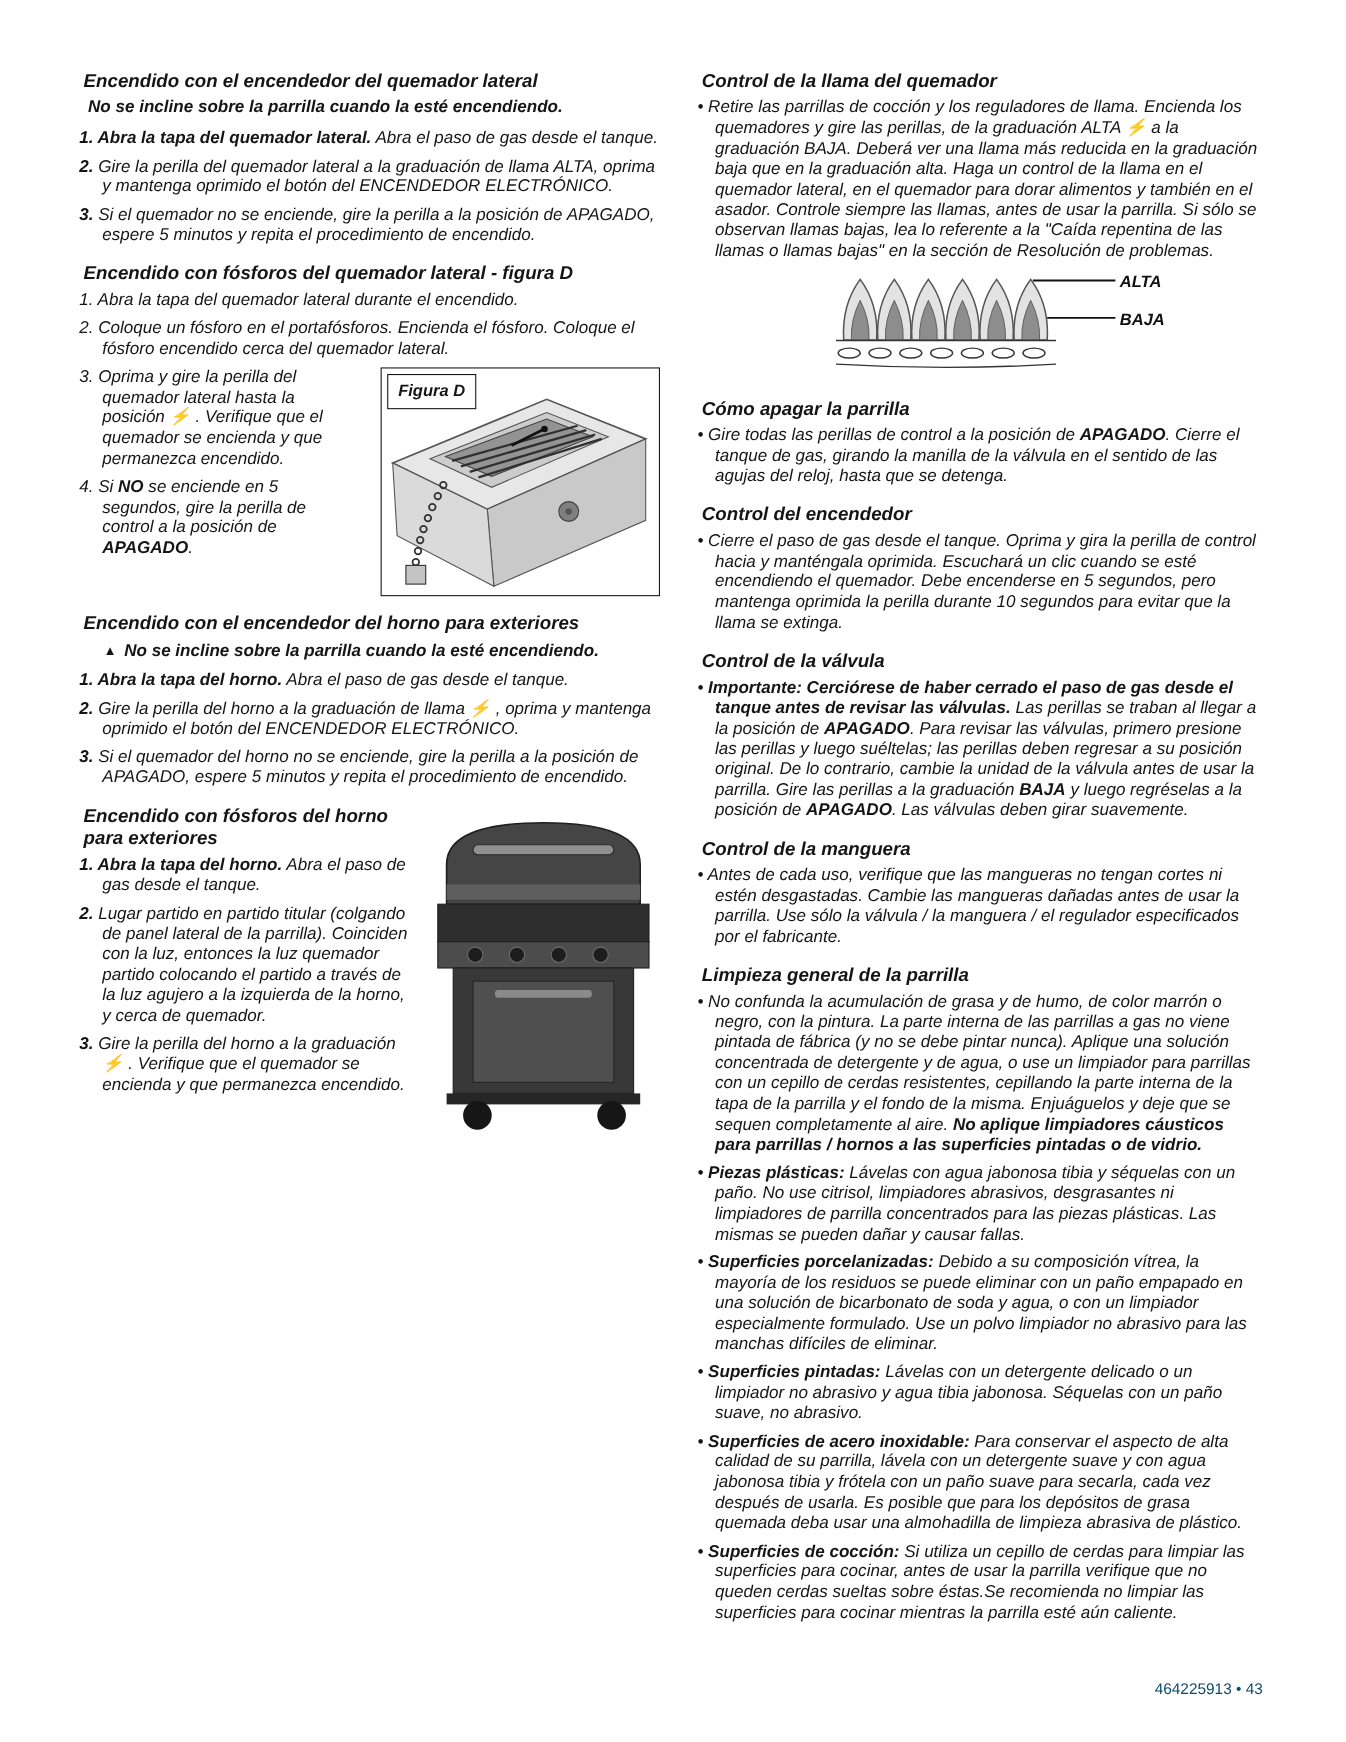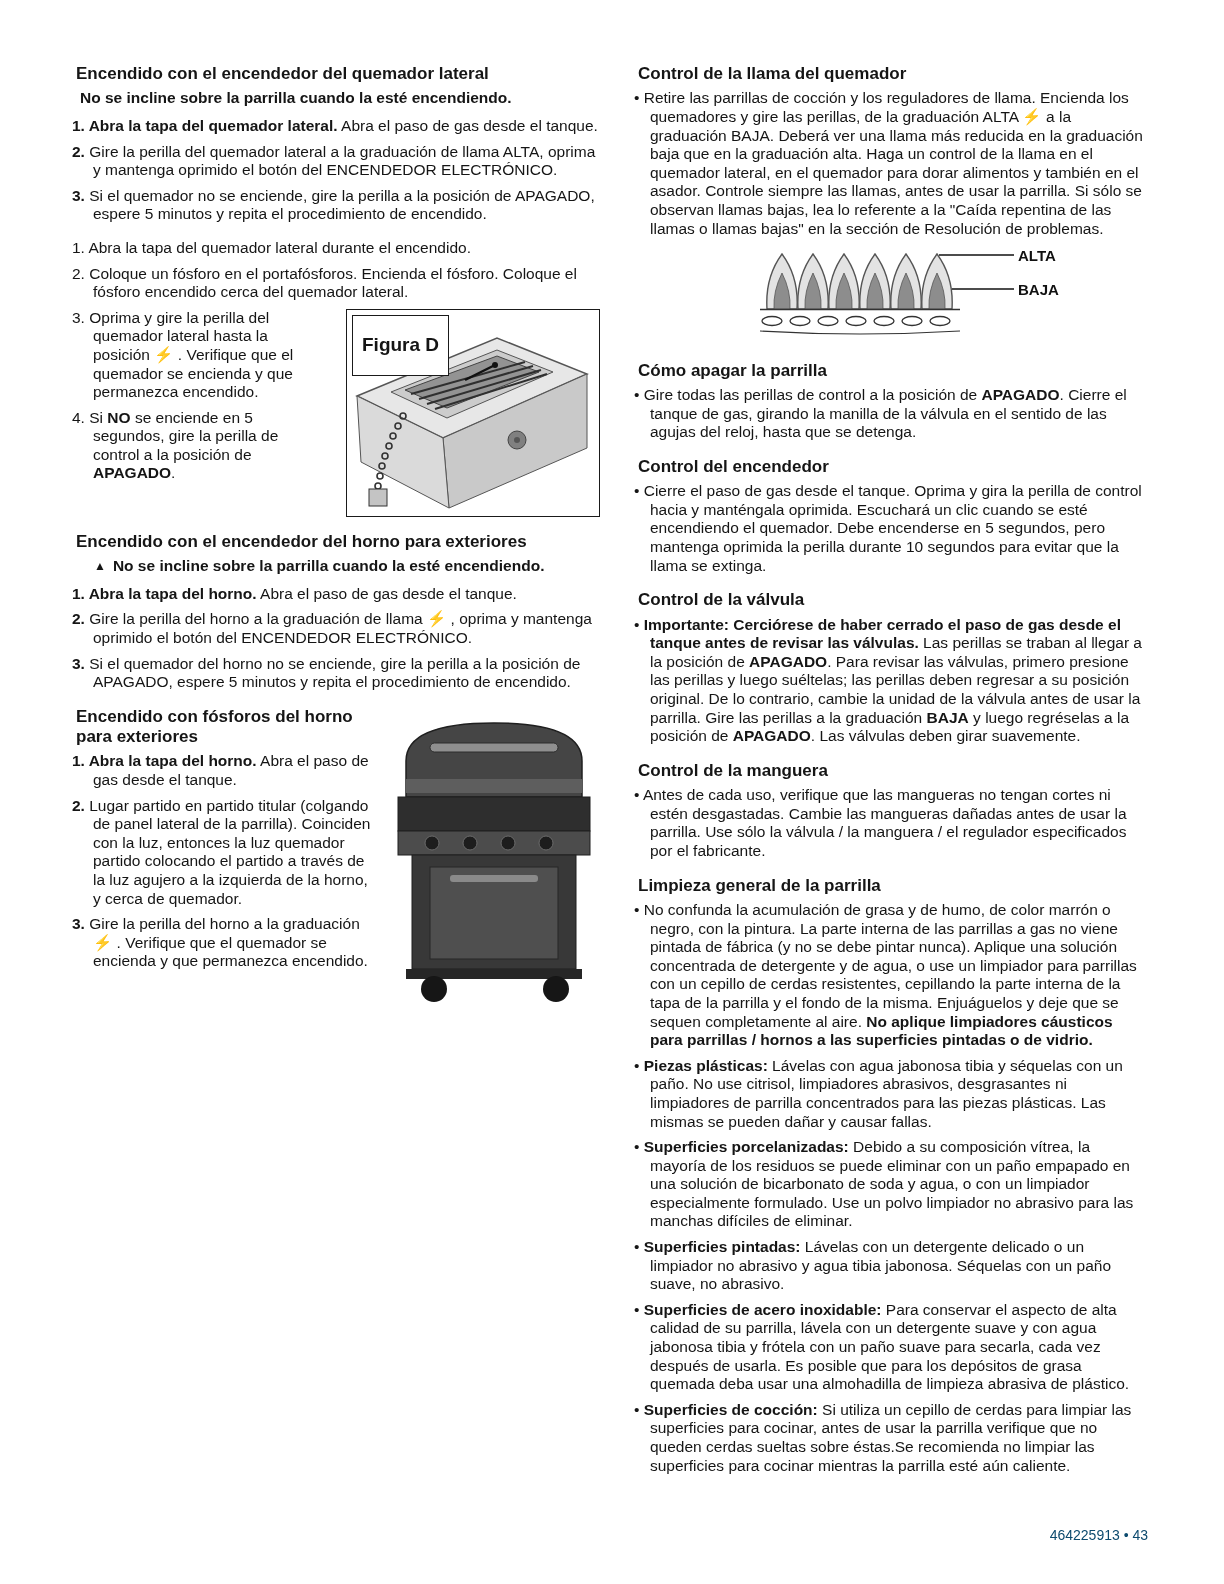--- a/index.html
+++ b/index.html
@@ -11,38 +11,38 @@
     color:#151515;
     font-size:15.5px;
     line-height:1.2;
     padding:64px 76px 0 72px;
     box-sizing:border-box;
     overflow:hidden;
   }
   .cols { display:flex; gap:34px; }
   .col-left { flex:0 0 528px; width:528px; }
   .col-right { flex:1; min-width:0; }
-  .sec { margin-bottom:15px; }
+  .sec { margin-bottom:15px;font-style:italic; }
   .h { font-weight:700; font-size:17px; margin:0 0 5px 4px; }
   .warn { font-weight:700; font-size:15.5px; margin:0 0 9px 8px; }
   .warn-ind { padding-left:14px; }
   .tri { font-size:12px; margin-right:7px; position:relative; top:-1px; }
   .li { padding-left:21px; text-indent:-21px; margin-bottom:7px; }
   .bullet { padding-left:16px; text-indent:-16px; margin-bottom:7px; }
   .b { font-weight:700; }
   .figrow { display:flex; gap:24px; margin-top:2px; }
   .figrow .txt { flex:1; min-width:0; }
   .figD {
     flex:0 0 252px; width:252px; height:206px;
     border:1.6px solid #1a1a1a; position:relative; background:#fff;
   }
   .figD-label {
     position:absolute; top:5px; left:5px;
     border:1.6px solid #1a1a1a; background:#fff;
-    font-weight:700; font-size:19px; padding:18px 9px;
+    font-weight:700; font-size:15px; padding:6px 9px;
     z-index:2;
   }
   .figD svg { position:absolute; left:0; top:0; }
   .grillrow { display:flex; gap:16px; }
   .grillrow .txt { flex:1; min-width:0; }
   .grillbox { flex:0 0 212px; width:212px; padding-top:6px; }
   .flamefig { margin:6px 0 12px 118px; width:336px; }
   svg text {
     font-family:"Liberation Sans", sans-serif;
     font-weight:700; font-size:15px; fill:#111;
@@ -62,20 +62,21 @@
 
       <section class="sec">
         <div class="h">Encendido con el encendedor del quemador lateral</div>
         <div class="warn">No se incline sobre la parrilla cuando la esté encendiendo.</div>
         <div class="li"><span class="b">1. Abra la tapa del quemador lateral.</span><span> Abra el paso de gas desde el tanque.</span></div>
         <div class="li"><span class="b">2. </span><span>Gire la perilla del quemador lateral a la graduación de llama ALTA, oprima y mantenga oprimido el botón del ENCENDEDOR ELECTRÓNICO.</span></div>
         <div class="li"><span class="b">3. </span><span>Si el quemador no se enciende, gire la perilla a la posición de APAGADO, espere 5 minutos y repita el procedimiento de encendido.</span></div>
       </section>
 
       <section class="sec">
+        <div class="h">Encendido con fósforos del quemador lateral - figura D</div>
         <div class="li"><span>1. Abra la tapa del quemador lateral durante el encendido.</span></div>
         <div class="li"><span>2. Coloque un fósforo en el portafósforos. Encienda el fósforo. Coloque el fósforo encendido cerca del quemador lateral.</span></div>
         <div class="figrow">
           <div class="txt">
             <div class="li"><span>3. Oprima y gire la perilla del quemador lateral hasta la posición ⚡ . Verifique que el quemador se encienda y que permanezca encendido.</span></div>
             <div class="li"><span>4. Si </span><span class="b">NO</span><span> se enciende en 5 segundos, gire la perilla de control a la posición de </span><span class="b">APAGADO</span><span>.</span></div>
           </div>
           <div class="figD">
             <div class="figD-label">Figura D</div>
             <svg width="249" height="203" viewBox="0 0 249 203">

